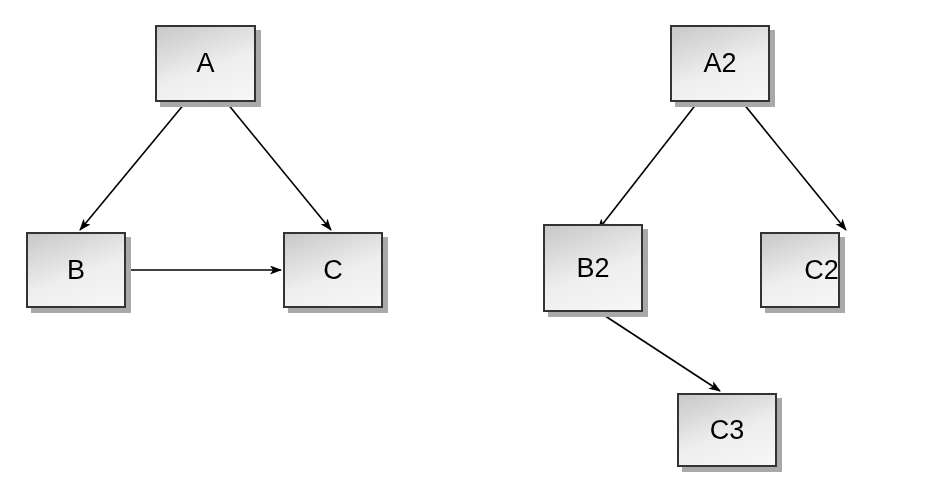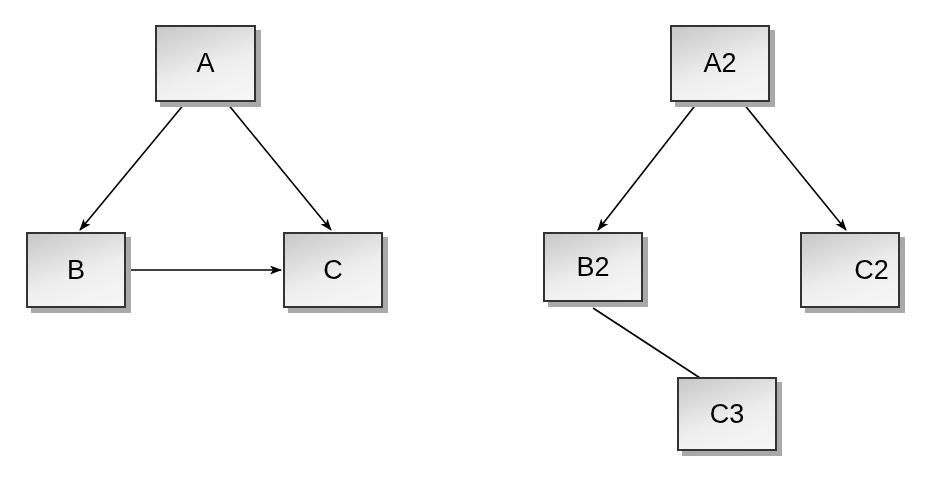--- a/index.html
+++ b/index.html
@@ -69,23 +69,23 @@
       </div>
       <div class="node" style="left: 26px; top: 232px; width: 100px; height: 76px;">
         <span class="node-label">B</span>
       </div>
       <div class="node" style="left: 283px; top: 232px; width: 100px; height: 76px;">
         <span class="node-label">C</span>
       </div>
       <div class="node" style="left: 670px; top: 25px; width: 100px; height: 77px; justify-content: center;">
         <span class="node-label">A2</span>
       </div>
-      <div class="node" style="left: 543px; top: 232px; width: 100px; height: 70px;">
+      <div class="node" style="left: 543px; top: 224px; width: 100px; height: 88px;">
         <span class="node-label">B2</span>
       </div>
-      <div class="node" style="left: 800px; top: 232px; width: 100px; height: 76px; padding-left: 43px;">
+      <div class="node" style="left: 760px; top: 232px; width: 80px; height: 76px; padding-left: 43px;">
         <span class="node-label">C2</span>
       </div>
-      <div class="node" style="left: 677px; top: 377px; width: 100px; height: 74px; text-align: right;">
+      <div class="node" style="left: 677px; top: 393px; width: 100px; height: 74px; text-align: right;">
         <span class="node-label">C3</span>
       </div>
     </div>
 </div>
 
 </body></html>

